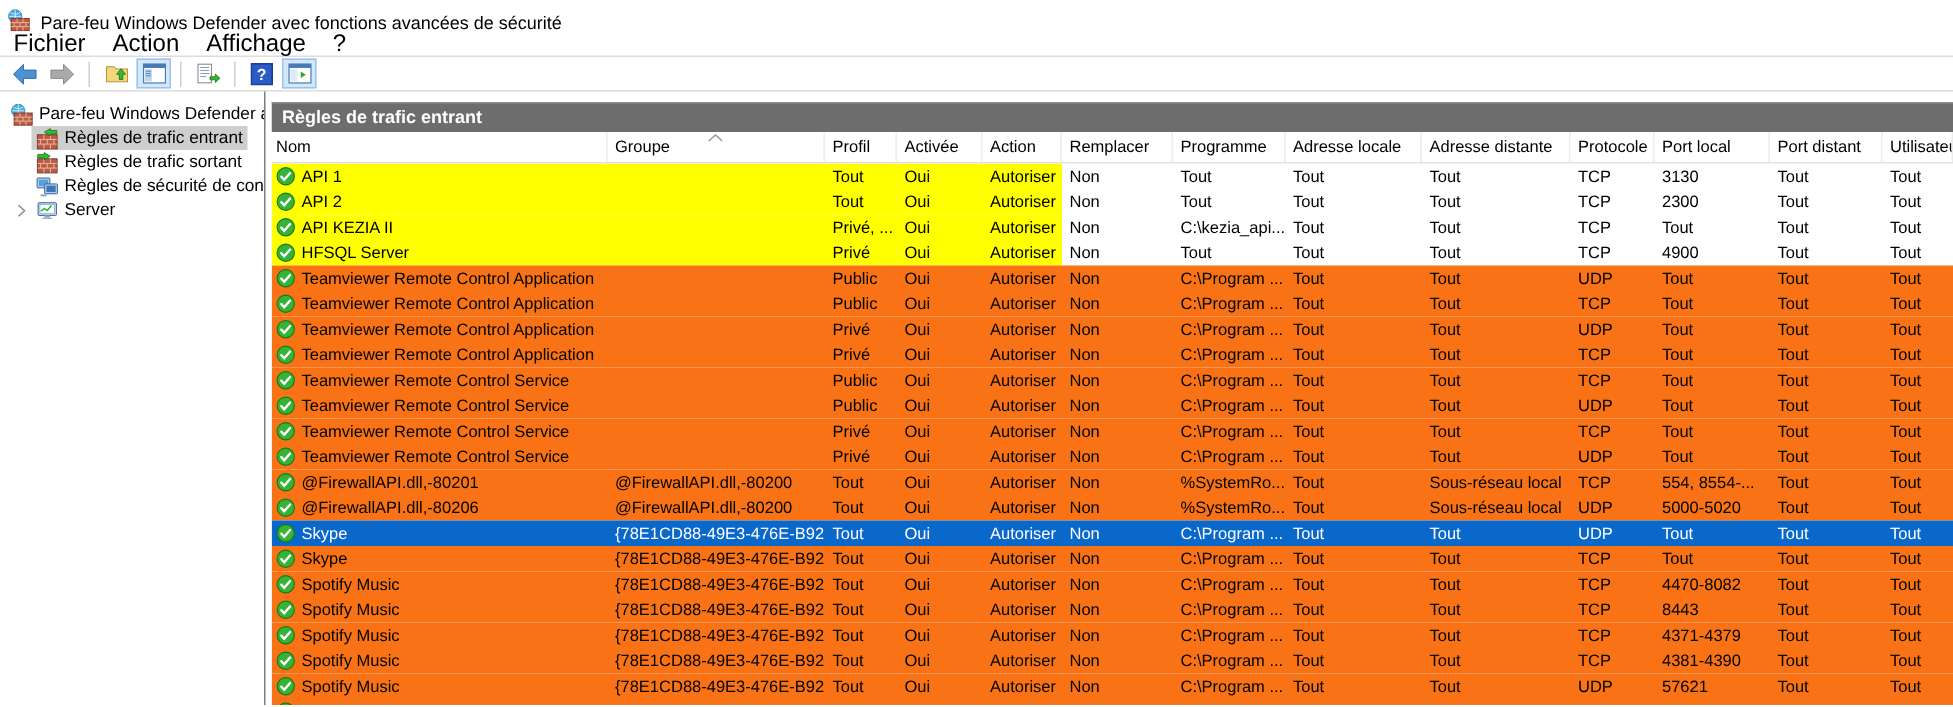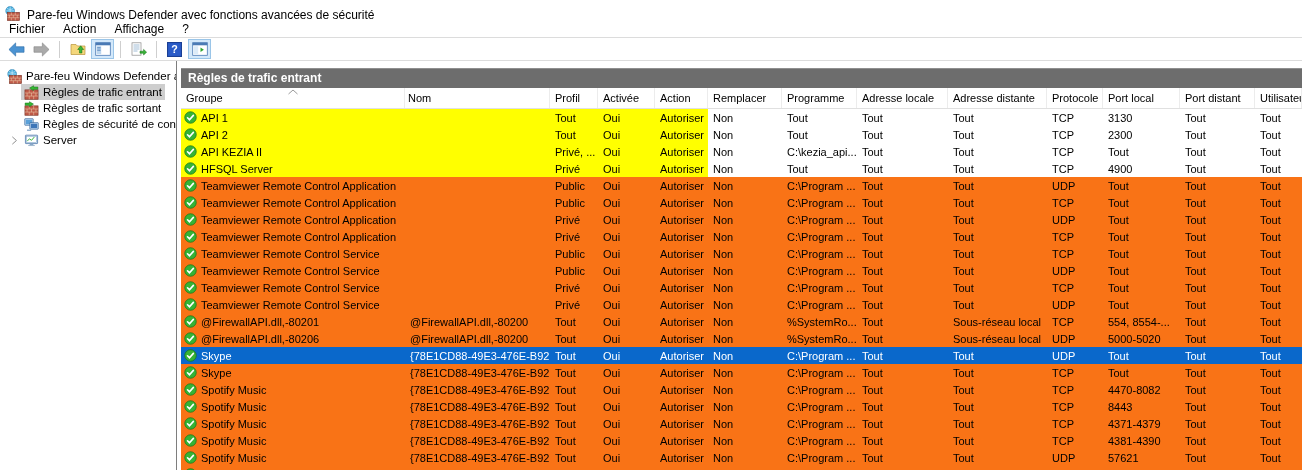--- a/index.html
+++ b/index.html
@@ -7,21 +7,21 @@
   body {
     width:1302px; height:471px; overflow:hidden; position:relative;
     background:#fff; color:#000;
     font-family:"Liberation Sans", sans-serif;
     cursor:default;
   }
   
   .titlebar { height:22px; display:flex; align-items:flex-end; gap:6px; padding-left:5px; font-size:12px; }
   .titlebar .appicon { width:16px; height:16px; display:flex; }
   
-  .menubar { height:16px; display:flex; align-items:center; font-size:12px; border-bottom:1px solid #dcdcdc; }
+  .menubar { height:16px; display:flex; align-items:center; font-size:16px; border-bottom:1px solid #dcdcdc; }
   .menu-item { padding:0 9px; height:16px; line-height:15px; }
   
   .toolbar { height:23px; display:flex; align-items:center; gap:2px; padding-left:5px; border-bottom:1px solid #dcdcdc; }
   .tb-btn { height:20px; min-width:23px; display:flex; align-items:center; justify-content:center; border:1px solid transparent; }
   .tb-btn.active { background:#d3e8fa; border-color:#9ac5e8; }
   .tb-sep { width:1px; height:17px; background:#cfcfcf; margin:0 4px; }
   .tb-btn svg { display:block; }
   
   .content { display:flex; height:409px; }
   .sidebar { width:177px; flex:0 0 177px; border-right:1px solid #7e7e7e; padding-top:7px; overflow:hidden; }
@@ -208,29 +208,29 @@
               <rect x="4.5" y="12.9" width="7" height="1" fill="#9ab4cc"></rect>
             </svg>
           </span>
           <span>Server</span>
         </span>
       </div>
     </div>
   <div class="main">
     <div class="panel-title">Règles de trafic entrant</div>
     <div class="hdr grid" id="hdrrow">
+        <div class="hcell c-name">
+          <span>Nom</span>
+        </div>
         <div class="hcell c-group">
           <span>Groupe</span>
           <span class="caret"><svg viewBox="0 0 11 6" width="11" height="6">
               <path d="M1 5 5.5 1 10 5" fill="none" stroke="#9a9a9a" stroke-width="1"></path>
             </svg></span>
         </div>
-        <div class="hcell c-name">
-          <span>Nom</span>
-        </div>
         <div class="hcell c-profile">
           <span>Profil</span>
         </div>
         <div class="hcell c-enabled">
           <span>Activée</span>
         </div>
         <div class="hcell c-action">
           <span>Action</span>
         </div>
         <div class="hcell c-override">

